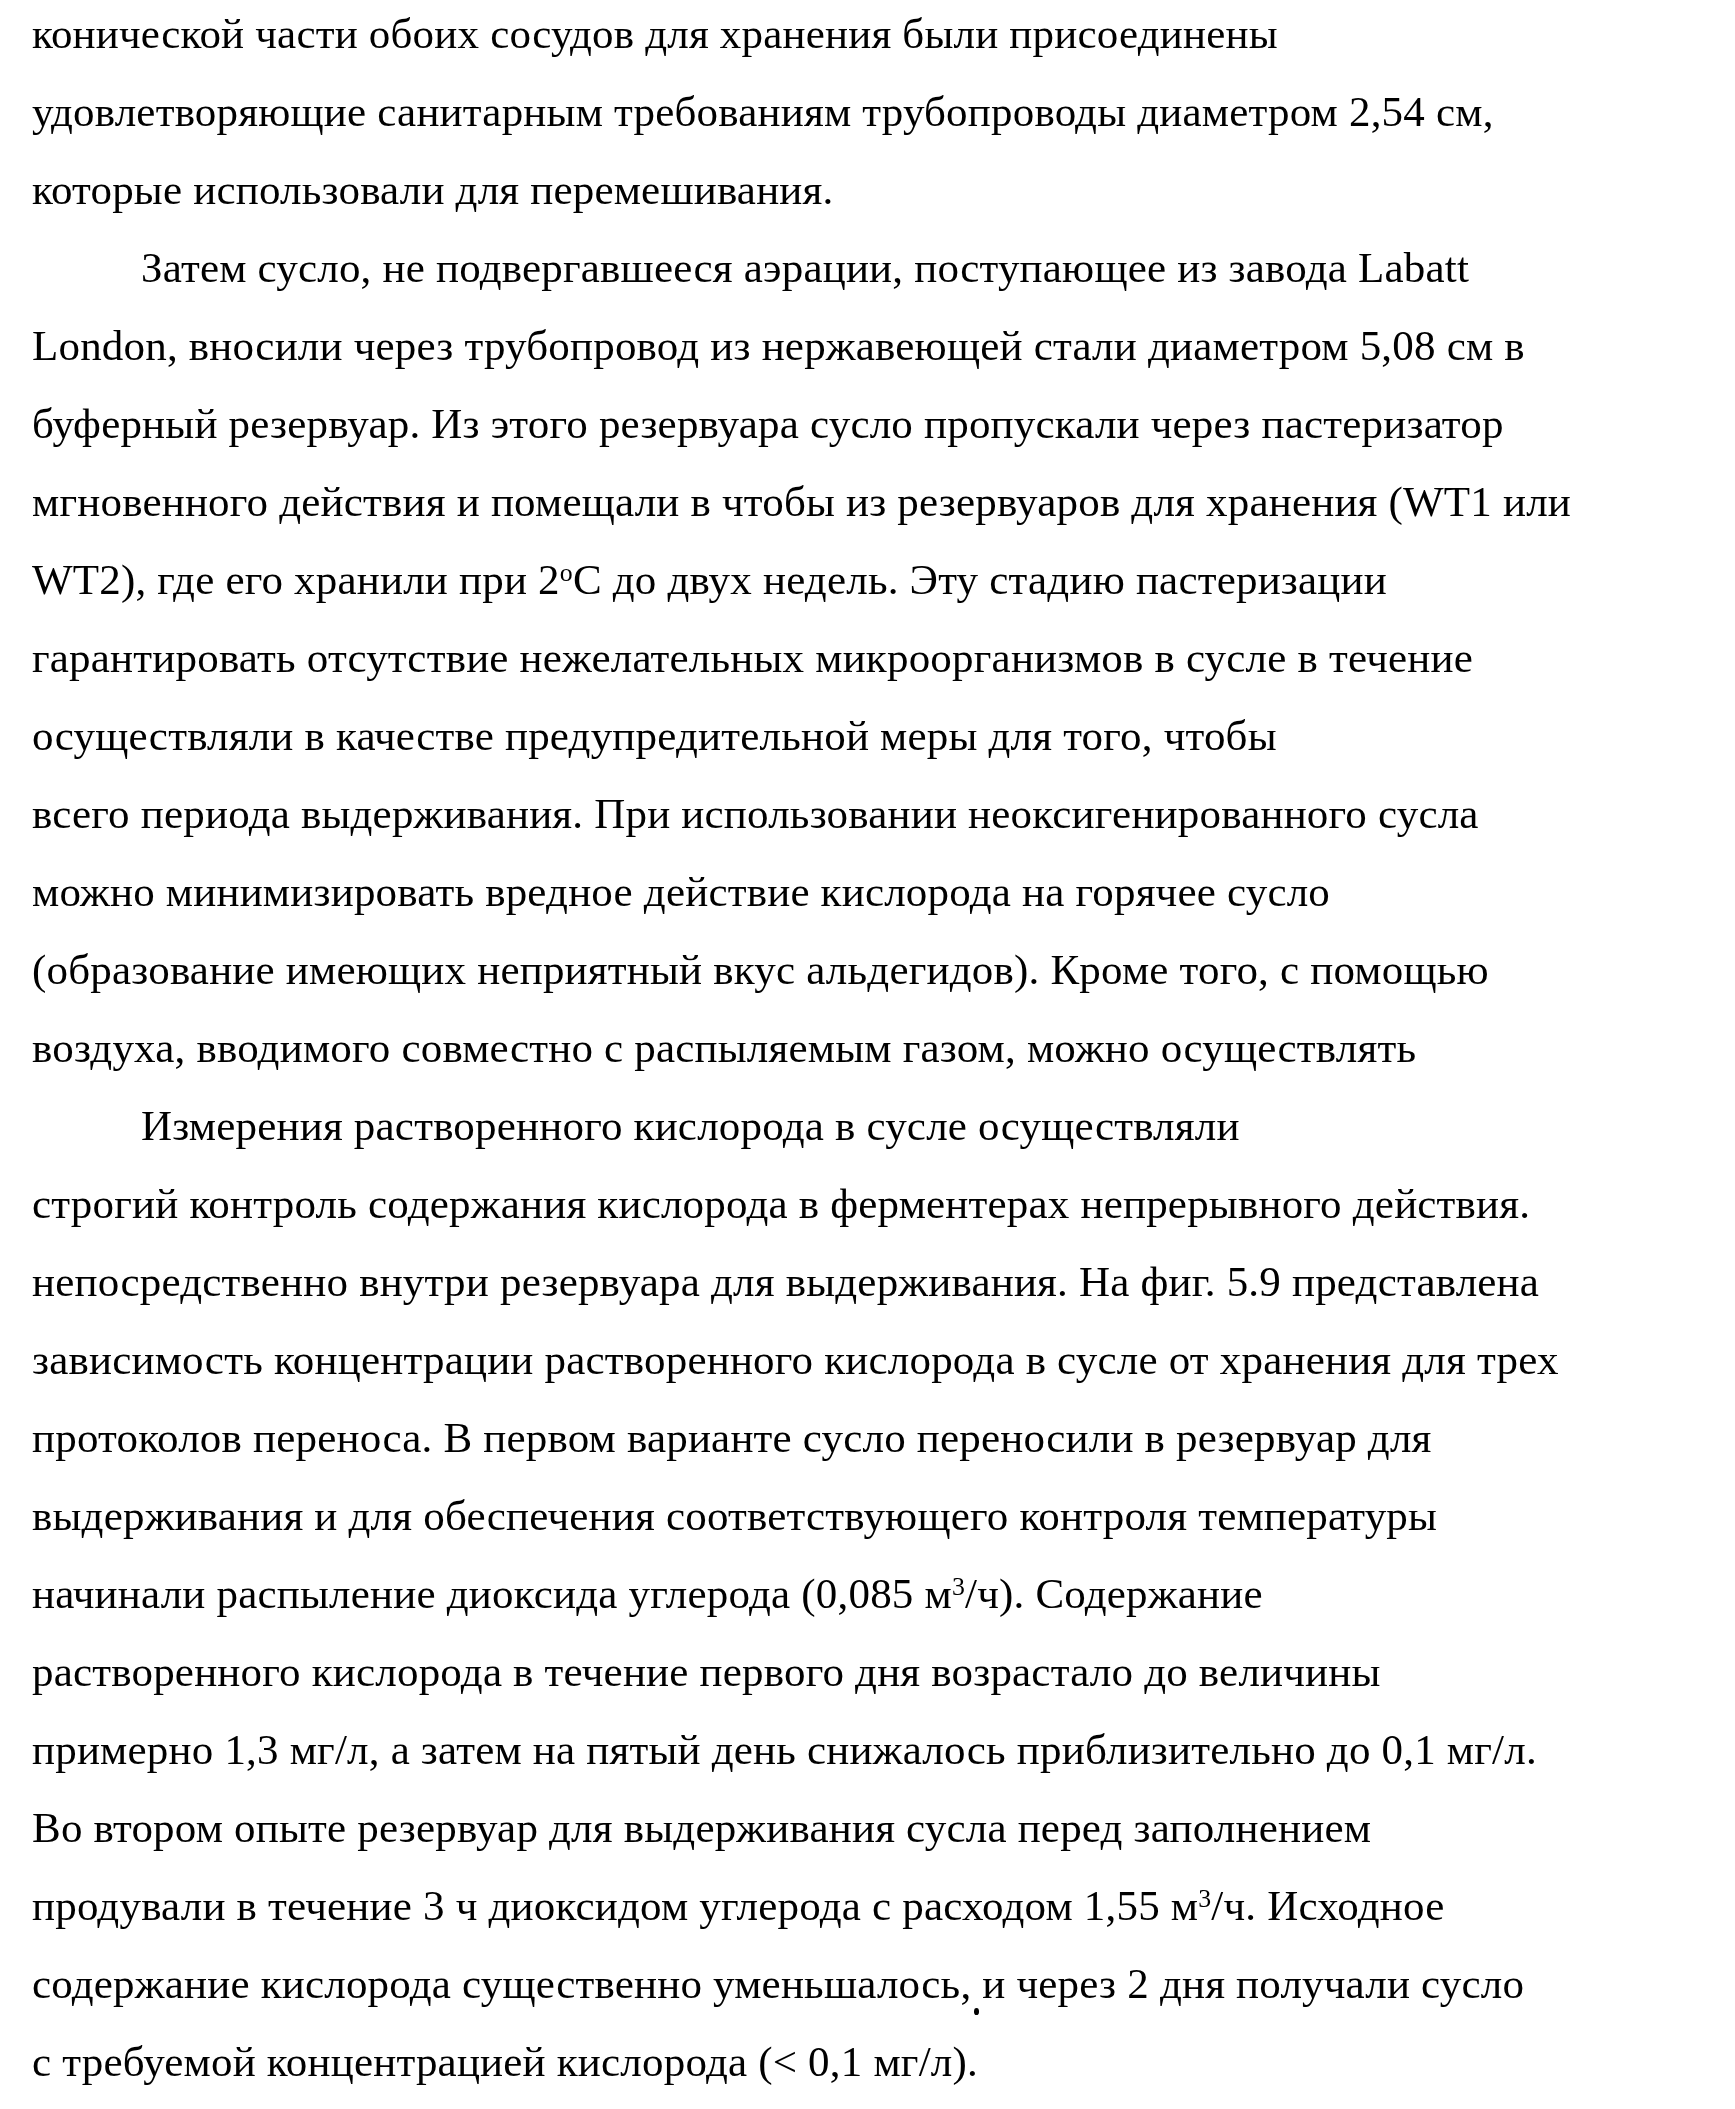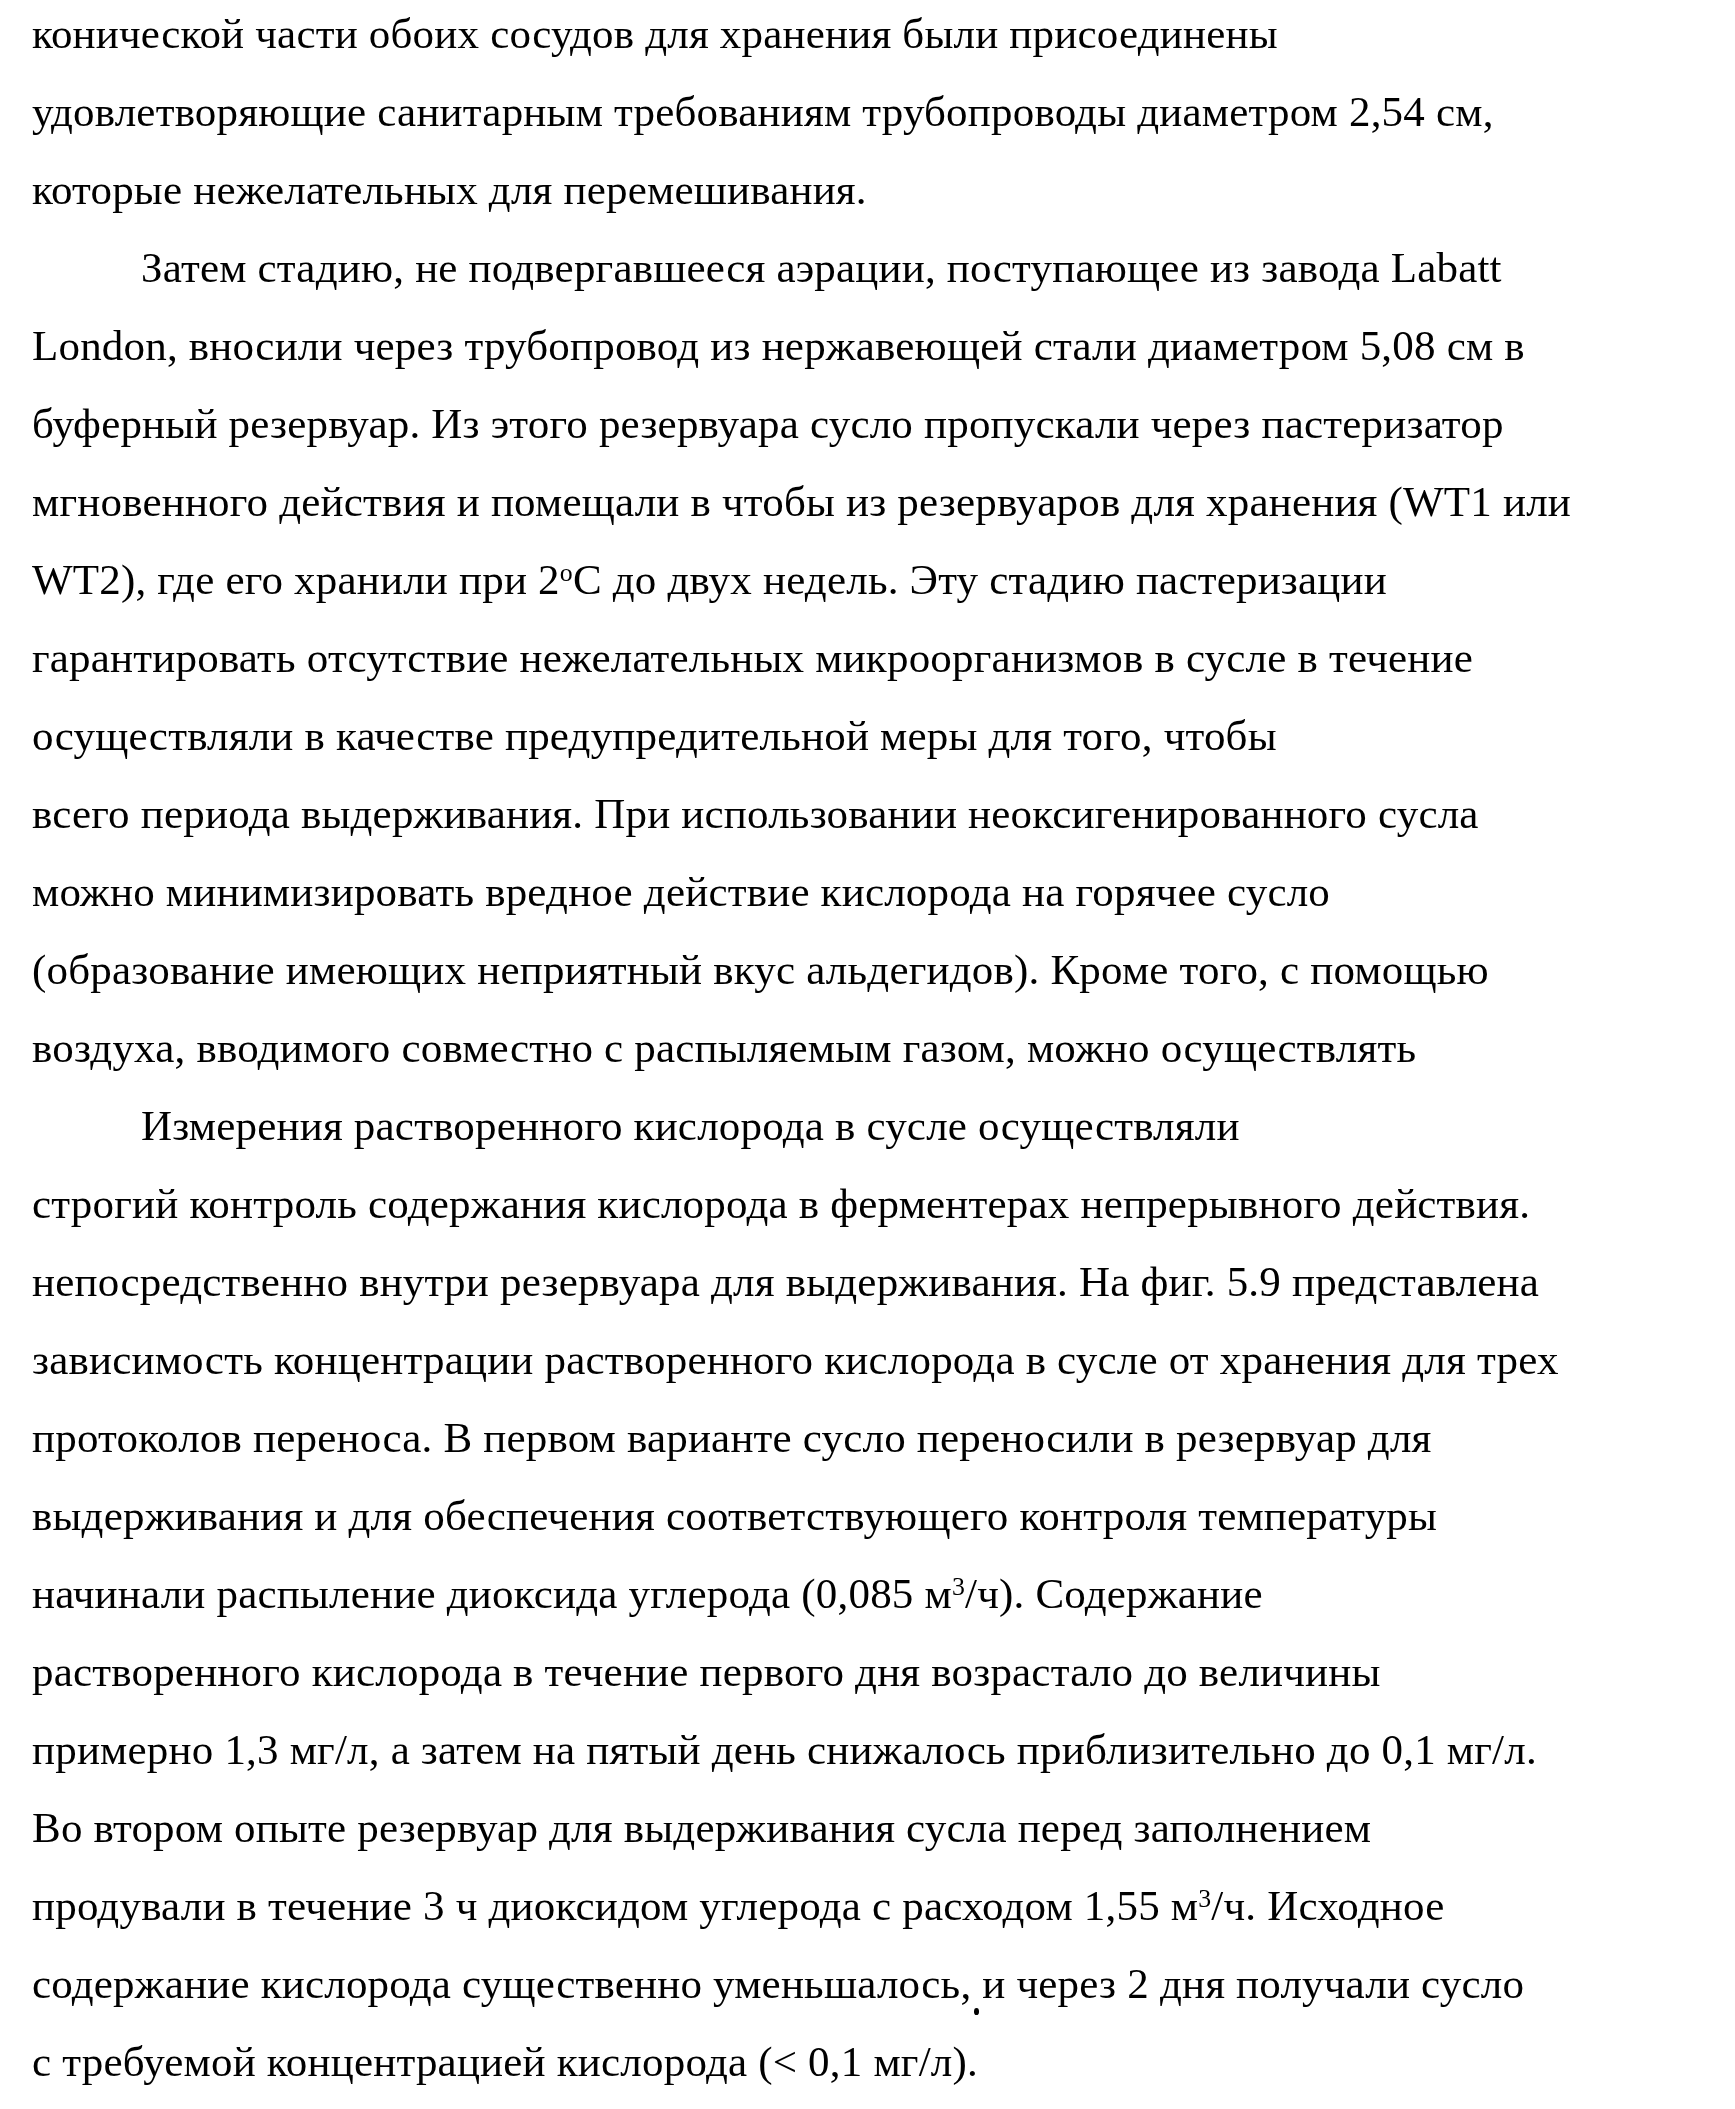--- a/index.html
+++ b/index.html
@@ -48,22 +48,22 @@
     border-radius: 50%;
   }
 </style>
 </head>
 <body>
 
 <div class="page">
   <div class="text-body">
       <div class="line"><span>конической части обоих сосудов для хранения были присоединены</span></div>
       <div class="line"><span>удовлетворяющие санитарным требованиям трубопроводы диаметром 2,54 см,</span></div>
-      <div class="line"><span>которые нежелательных для перемешивания.</span></div>
-      <div class="line indent"><span>Затем стадию, не подвергавшееся аэрации, поступающее из завода Labatt</span></div>
+      <div class="line"><span>которые использовали для перемешивания.</span></div>
+      <div class="line indent"><span>Затем сусло, не подвергавшееся аэрации, поступающее из завода Labatt</span></div>
       <div class="line"><span>London, вносили через трубопровод из нержавеющей стали диаметром 5,08 см в</span></div>
       <div class="line"><span>буферный резервуар. Из этого резервуара сусло пропускали через пастеризатор</span></div>
       <div class="line"><span>мгновенного действия и помещали в чтобы из резервуаров для хранения (WT1 или</span></div>
       <div class="line"><span>WT2), где его хранили при 2</span><sup>о</sup><span>С до двух недель. Эту стадию пастеризации</span></div>
       <div class="line"><span>гарантировать отсутствие нежелательных микроорганизмов в сусле в течение</span></div>
       <div class="line"><span>осуществляли в качестве предупредительной меры для того, чтобы</span></div>
       <div class="line"><span>всего периода выдерживания. При использовании неоксигенированного сусла</span></div>
       <div class="line"><span>можно минимизировать вредное действие кислорода на горячее сусло</span></div>
       <div class="line"><span>(образование имеющих неприятный вкус альдегидов). Кроме того, с помощью</span></div>
       <div class="line"><span>воздуха, вводимого совместно с распыляемым газом, можно осуществлять</span></div>

